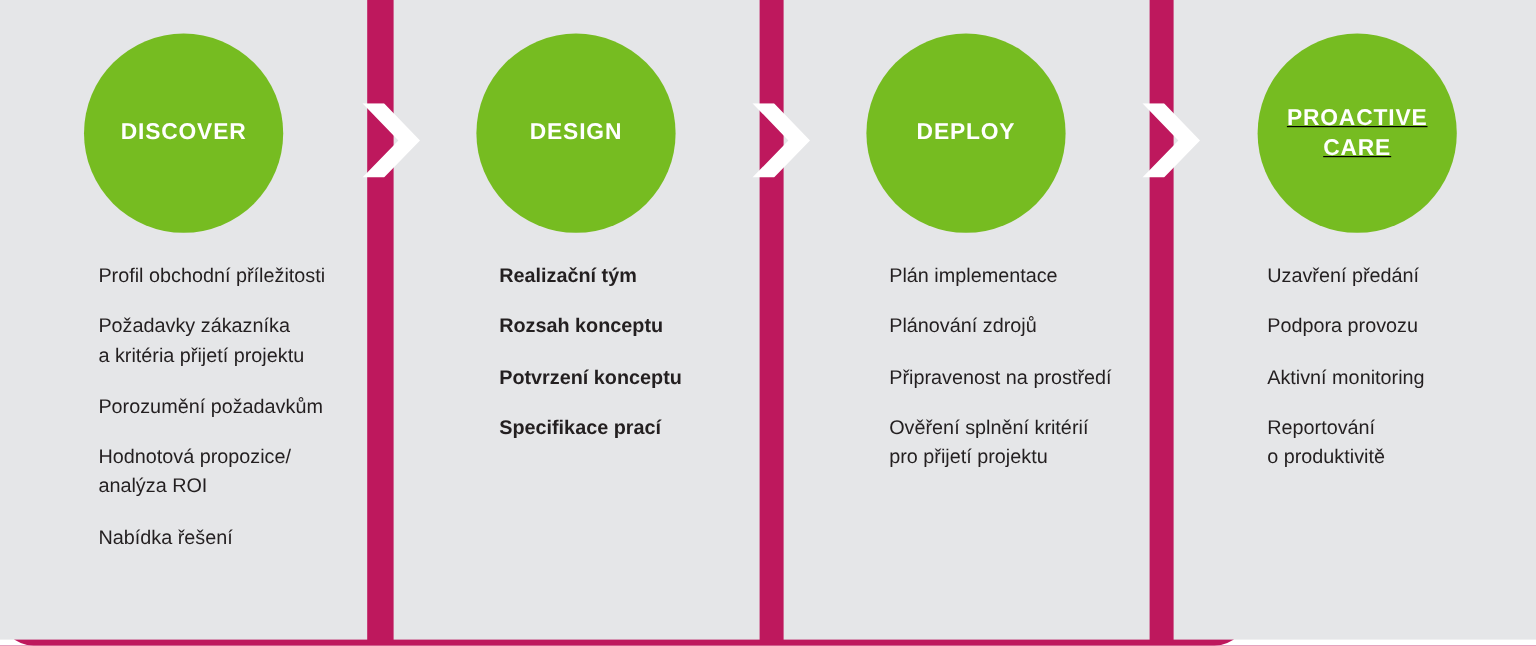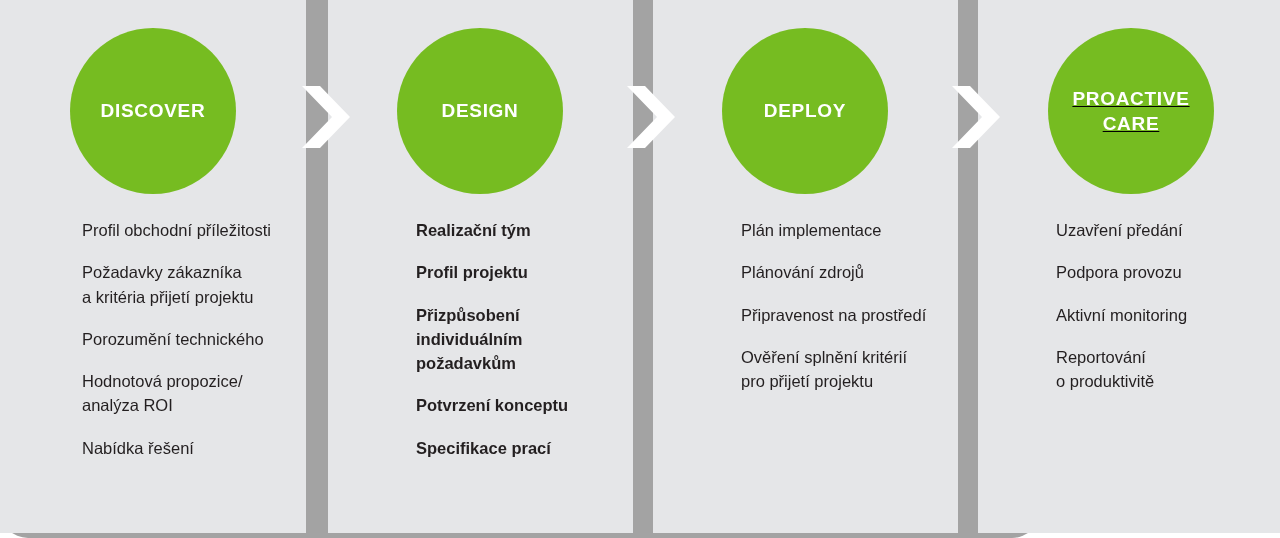--- a/index.html
+++ b/index.html
@@ -11,21 +11,21 @@
     height: 538px;
     background: #ffffff;
     font-family: "Liberation Sans", sans-serif;
     overflow: hidden;
   }
 
   #diagram {
     position: relative;
     width: 1040px;
     height: 538px;
-    background: #a3a3a3;
+    background: #be185d;
     border-radius: 28px;
   }
 
   .stage {
     position: absolute;
     top: 0;
     height: 533px;
     background: #e5e6e8;
     box-sizing: border-box;
   }
@@ -112,37 +112,34 @@
 <div id="diagram">
 
   <div class="stage stage-1">
     <div class="circle circle-1">
       <span class="circle-label">DISCOVER</span>
     </div>
     <div class="item-list list-1">
       <div class="list-item">Profil obchodní příležitosti</div>
       <div class="list-item">Požadavky zákazníka
 a kritéria přijetí projektu</div>
-      <div class="list-item">Porozumění technického</div>
+      <div class="list-item">Porozumění požadavkům</div>
       <div class="list-item">Hodnotová propozice/
 analýza ROI</div>
       <div class="list-item">Nabídka řešení</div>
     </div>
   </div>
 
   <div class="stage stage-2">
     <div class="circle circle-2">
       <span class="circle-label">DESIGN</span>
     </div>
     <div class="item-list list-2">
       <div class="list-item">Realizační tým</div>
-      <div class="list-item">Profil projektu</div>
-      <div class="list-item">Přizpůsobení
-individuálním
-požadavkům</div>
+      <div class="list-item">Rozsah konceptu</div>
       <div class="list-item">Potvrzení konceptu</div>
       <div class="list-item">Specifikace prací</div>
     </div>
   </div>
 
   <div class="stage stage-3">
     <div class="circle circle-3">
       <span class="circle-label">DEPLOY</span>
     </div>
     <div class="item-list list-3">

